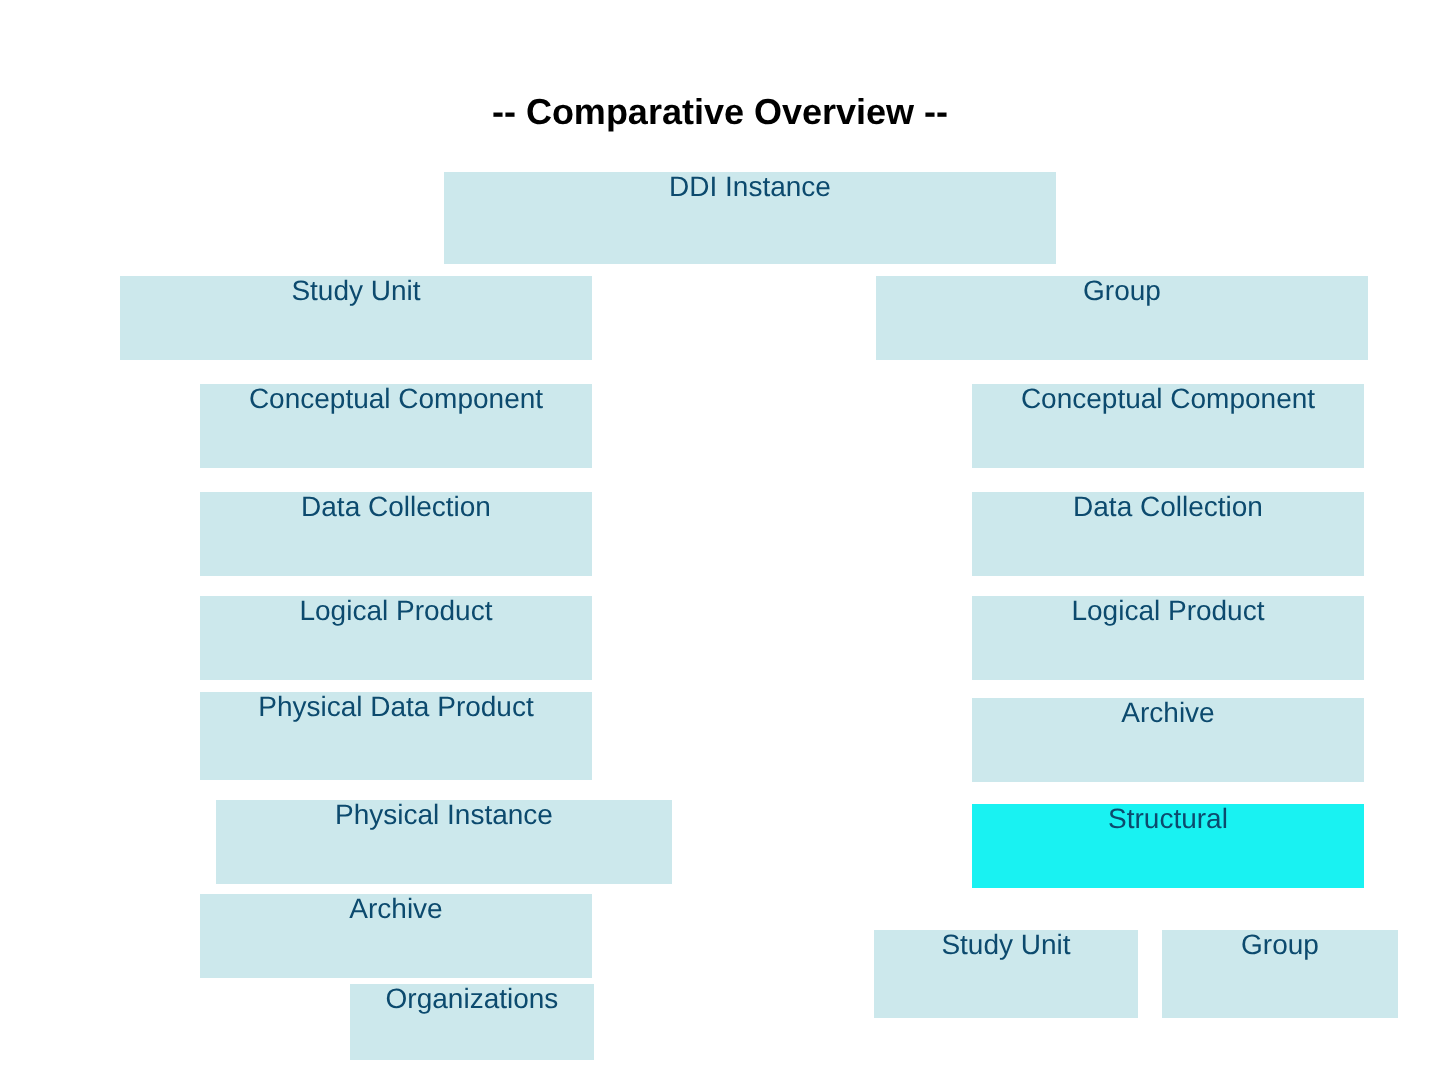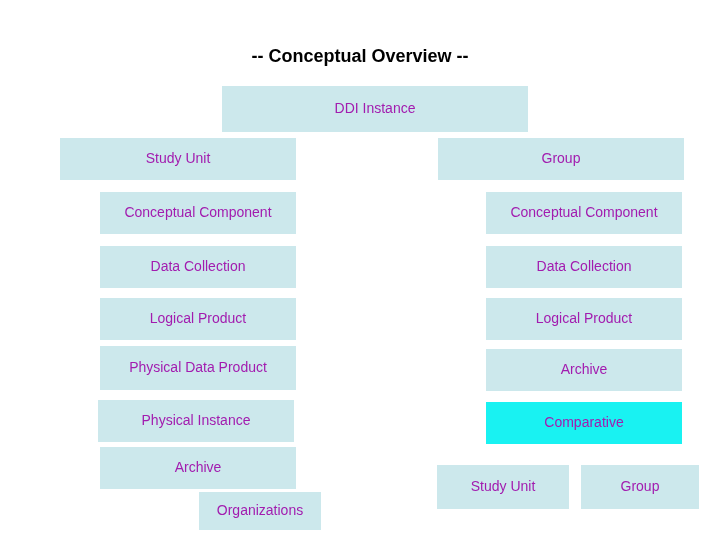--- a/index.html
+++ b/index.html
@@ -35,38 +35,37 @@
     top: 46px;
     width: 720px;
     text-align: center;
     font-size: 18px;
     font-weight: bold;
     color: #000000;
   }
   .box {
     position: absolute;
     background: #cce8ec;
-    color: #a21caf;
+    color: #0c4a6e;
     font-size: 14px;
     display: flex;
-    align-items: center;
     justify-content: center;
     text-align: center;
     box-sizing: border-box;
     line-height: 1.1;
   }
   .box.highlight {
     background: #19f2f2;
   }
 </style>
 </head>
 <body>
 
 <div class="slide">
-  <div class="subtitle">-- Conceptual Overview --</div>
+  <div class="subtitle">-- Comparative Overview --</div>
   <div id="boxes-layer">
       <div class="box" style="left: 222px; top: 86px; width: 306px; height: 46px;">
         <span>DDI Instance</span>
       </div>
       <div class="box" style="left: 60px; top: 138px; width: 236px; height: 42px;">
         <span>Study Unit</span>
       </div>
       <div class="box" style="left: 438px; top: 138px; width: 246px; height: 42px;">
         <span>Group</span>
       </div>
@@ -87,32 +86,32 @@
       </div>
       <div class="box" style="left: 486px; top: 298px; width: 196px; height: 42px;">
         <span>Logical Product</span>
       </div>
       <div class="box" style="left: 100px; top: 346px; width: 196px; height: 44px;">
         <span>Physical Data Product</span>
       </div>
       <div class="box" style="left: 486px; top: 349px; width: 196px; height: 42px;">
         <span>Archive</span>
       </div>
-      <div class="box" style="left: 98px; top: 400px; width: 196px; height: 42px;">
+      <div class="box" style="left: 108px; top: 400px; width: 228px; height: 42px;">
         <span>Physical Instance</span>
       </div>
       <div class="box highlight" style="left: 486px; top: 402px; width: 196px; height: 42px;">
-        <span>Comparative</span>
+        <span>Structural</span>
       </div>
       <div class="box" style="left: 100px; top: 447px; width: 196px; height: 42px;">
         <span>Archive</span>
       </div>
       <div class="box" style="left: 437px; top: 465px; width: 132px; height: 44px;">
         <span>Study Unit</span>
       </div>
       <div class="box" style="left: 581px; top: 465px; width: 118px; height: 44px;">
         <span>Group</span>
       </div>
-      <div class="box" style="left: 175px; top: 492px; width: 122px; height: 38px; margin-left: 24px;">
+      <div class="box" style="left: 175px; top: 492px; width: 122px; height: 38px;">
         <span>Organizations</span>
       </div>
     </div>
 </div>
 
 </body></html>

